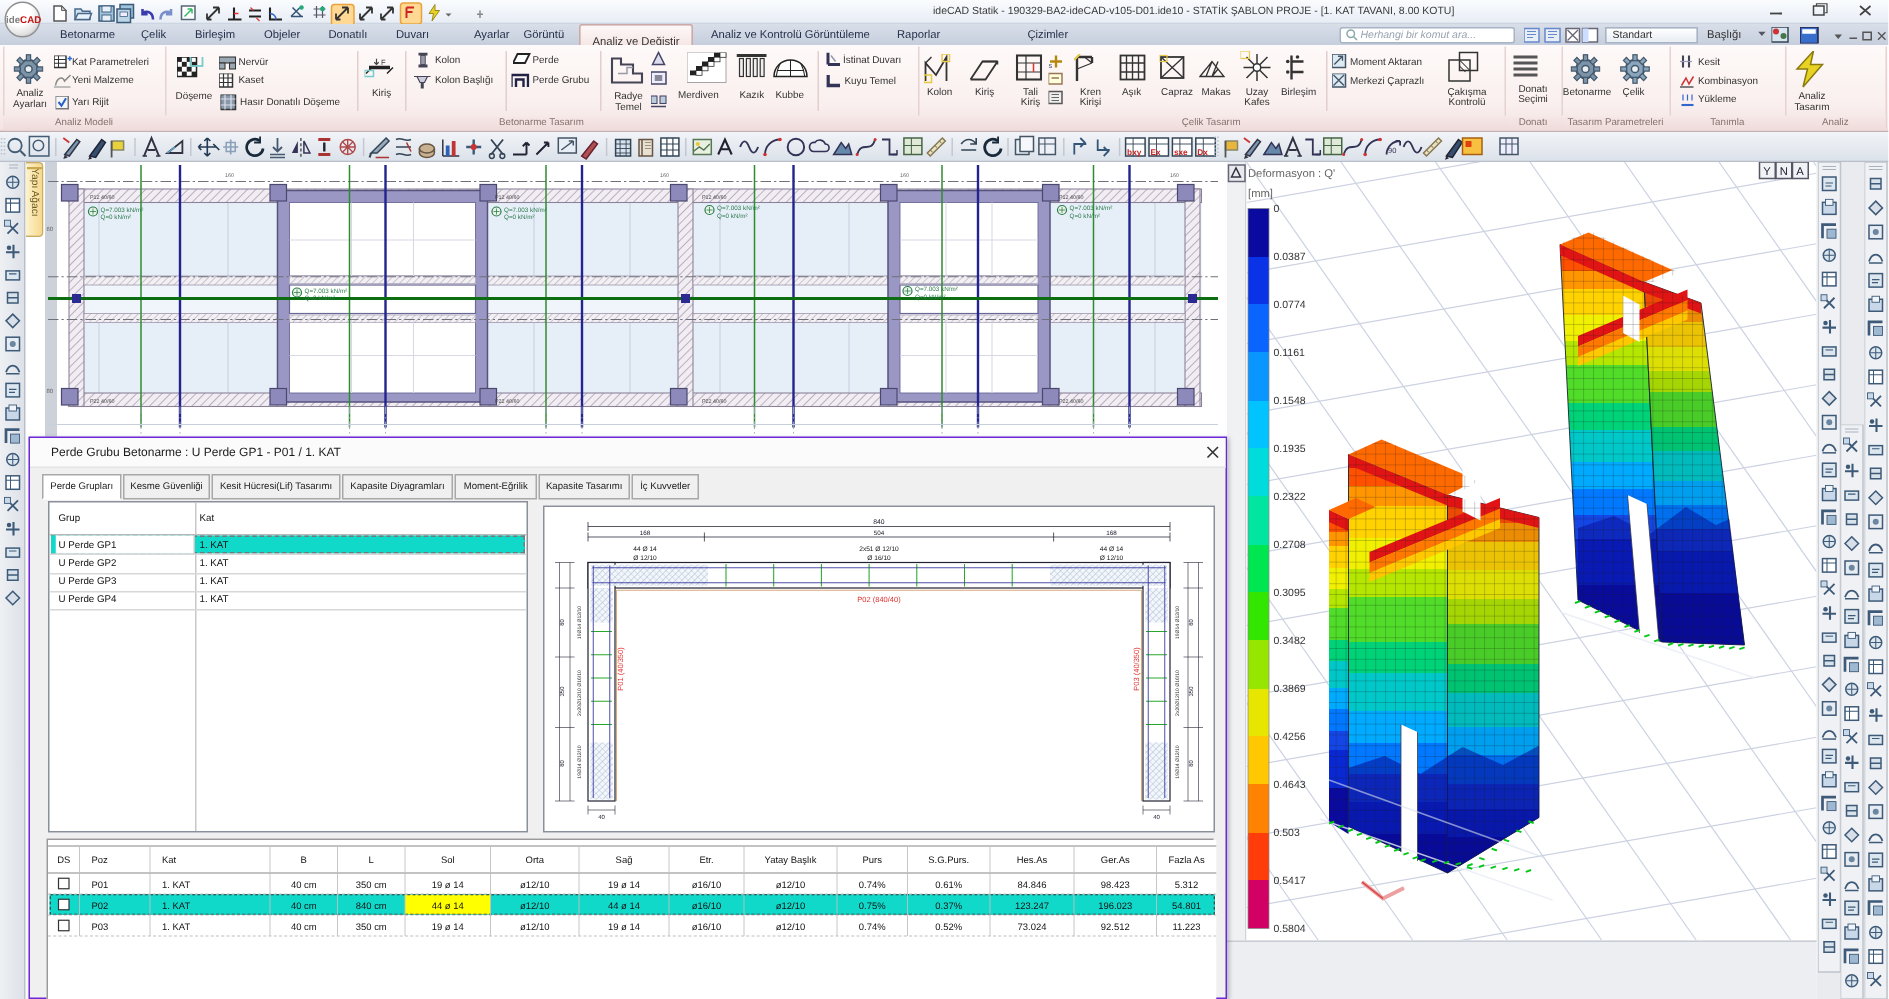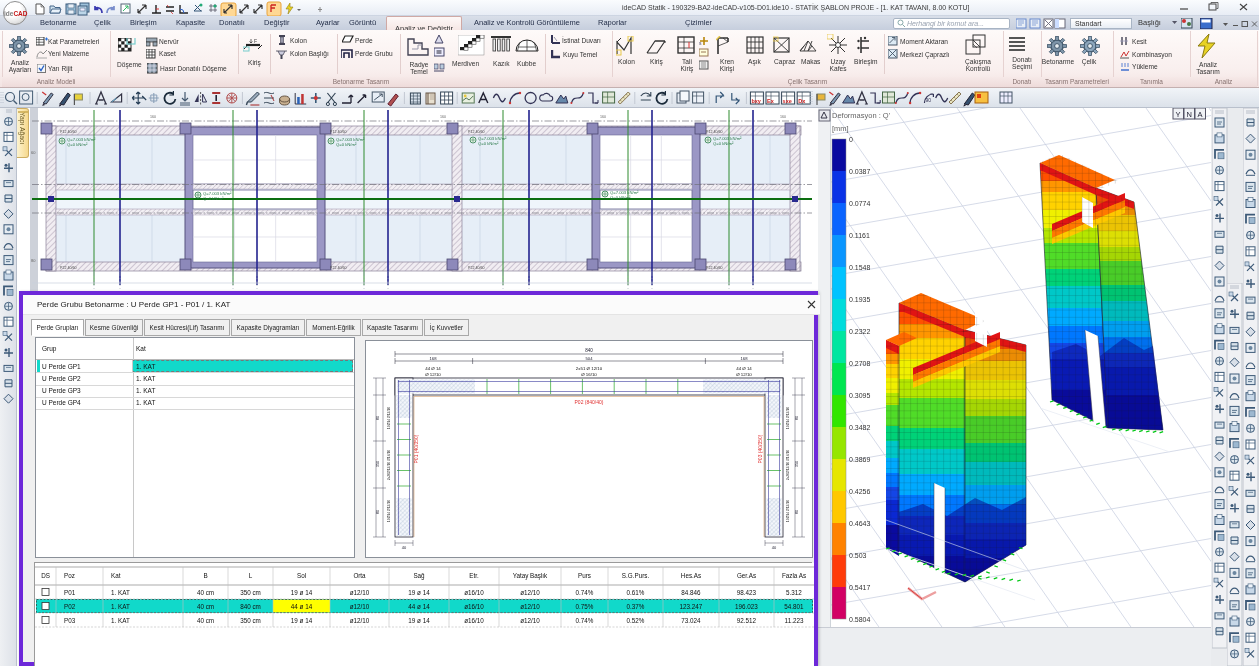--- a/index.html
+++ b/index.html
@@ -23,21 +23,21 @@
 .bigtxt{position:absolute;text-align:center;font-size:6.6px;color:#333;line-height:7px;white-space:nowrap}
 #toolbar{left:0;top:88px;width:1259px;height:20px;background:linear-gradient(#f1f4f8,#dce2ea);border-bottom:1px solid #b9c0cc}
 #leftbar{left:0;top:108px;width:17px;height:558px;background:linear-gradient(90deg,#eef0f3,#dde1e8);border-right:1px solid #b9c0cc}
 #yapitab{left:17px;top:108px;width:12px;height:50px;background:linear-gradient(90deg,#fdf3cf,#f6d98e);border:1px solid #cdad62;border-left:none;border-radius:0 3px 3px 0}
 #yapitab span{position:absolute;left:2px;top:3px;font-size:6.8px;color:#6b5a22;writing-mode:vertical-rl;white-space:nowrap}
 #view2d{left:30px;top:108px;width:788px;height:184px;background:#fff;overflow:hidden}
 #strip3d{left:818px;top:108px;width:13px;height:519px;background:#eff1f3;border-right:1px solid #cfd4da}
 #view3d{left:831px;top:108px;width:380px;height:519px;background:#fff;overflow:hidden}
 #rightzone{left:1211px;top:108px;width:48px;height:558px;background:#e9ebee}
 #graybr{left:818px;top:627px;width:393px;height:39px;background:#eceef1;border-top:1px solid #c8ccd4}
-#dialog{left:19px;top:291px;width:799px;height:375px;background:#f0f0f0;border:4px solid #6d28d9;box-shadow:1px 1px 3px rgba(0,0,0,.25)}
+#dialog{left:19px;top:291px;width:799px;height:375px;background:#f0f0f0;border:1px solid #6d28d9;box-shadow:1px 1px 3px rgba(0,0,0,.25)}
 #dlgtitle{left:0;top:0;width:797px;height:20px;background:#fbfbfb;border-bottom:1px solid #e4e4e4}
 #dlgtitle span{position:absolute;left:14px;top:5px;font-size:8px;color:#1a1a1a}
 .dtab{position:absolute;top:24px;height:17px;background:#f0f0f0;border:1px solid #a8a8a8;font-size:6.4px;color:#222;text-align:center;line-height:16px;white-space:nowrap}
 .dtab.sel{background:#fff;border-bottom:1px solid #fff;z-index:5}
 #listpanel{left:12px;top:42px;width:320px;height:221px;background:#fff;border:1px solid #8a9099}
 #drawpanel{left:342px;top:45px;width:448px;height:218px;background:#fff;border:1px solid #8a9099}
 #tablewrap{left:11px;top:267px;width:778px;height:108px;background:#fff;border:1px solid #9a9a9a}
 .tc{position:absolute;font-size:6.5px;color:#111;white-space:nowrap}
 svg{display:block}
 .cyan{background:#11d9ca}
@@ -123,23 +123,23 @@
     <svg class="abs" style="left:0px;top:0px" width="1259" height="16">
       <path d="M1180 9 h8" stroke="#444" stroke-width="1.2"></path>
       <rect x="1209" y="4" width="7" height="6" fill="none" stroke="#444"></rect>
       <path d="M1211 4 v-1.5 h7 v6 h-1.5" stroke="#444" fill="none" stroke-width=".8"></path>
       <path d="M1240 4 l7 6 m0 -6 l-7 6" stroke="#444" stroke-width="1.1"></path>
     </svg>
 <div id="menurow" class="abs"></div>
     <div class="mtab" style="left:40px">Betonarme</div>
     <div class="mtab" style="left:94px">Çelik</div>
     <div class="mtab" style="left:130px">Birleşim</div>
-    <div class="mtab" style="left:176px">Kapasite</div>
+    <div class="mtab" style="left:176px">Objeler</div>
     <div class="mtab" style="left:219px">Donatılı</div>
-    <div class="mtab" style="left:264px">Değiştir</div>
+    <div class="mtab" style="left:264px">Duvarı</div>
     <div class="mtab" style="left:316px">Ayarlar</div>
     <div class="mtab" style="left:349px">Görüntü</div>
     <div class="mtab" style="left:474px">Analiz ve Kontrolü Görüntüleme</div>
     <div class="mtab" style="left:598px">Raporlar</div>
     <div class="mtab" style="left:685px">Çizimler</div>
     <div id="acttab" class="abs"><span>Analiz ve Değiştir</span></div>
     <div class="srch abs">Herhangi bir komut ara...</div>
     <svg class="abs" style="left:897px;top:19px" width="8" height="8">
       <circle cx="3.5" cy="3.5" r="2.5" fill="none" stroke="#8aa"></circle>
       <path d="M5.5 5.5 L8 8" stroke="#8aa"></path>

